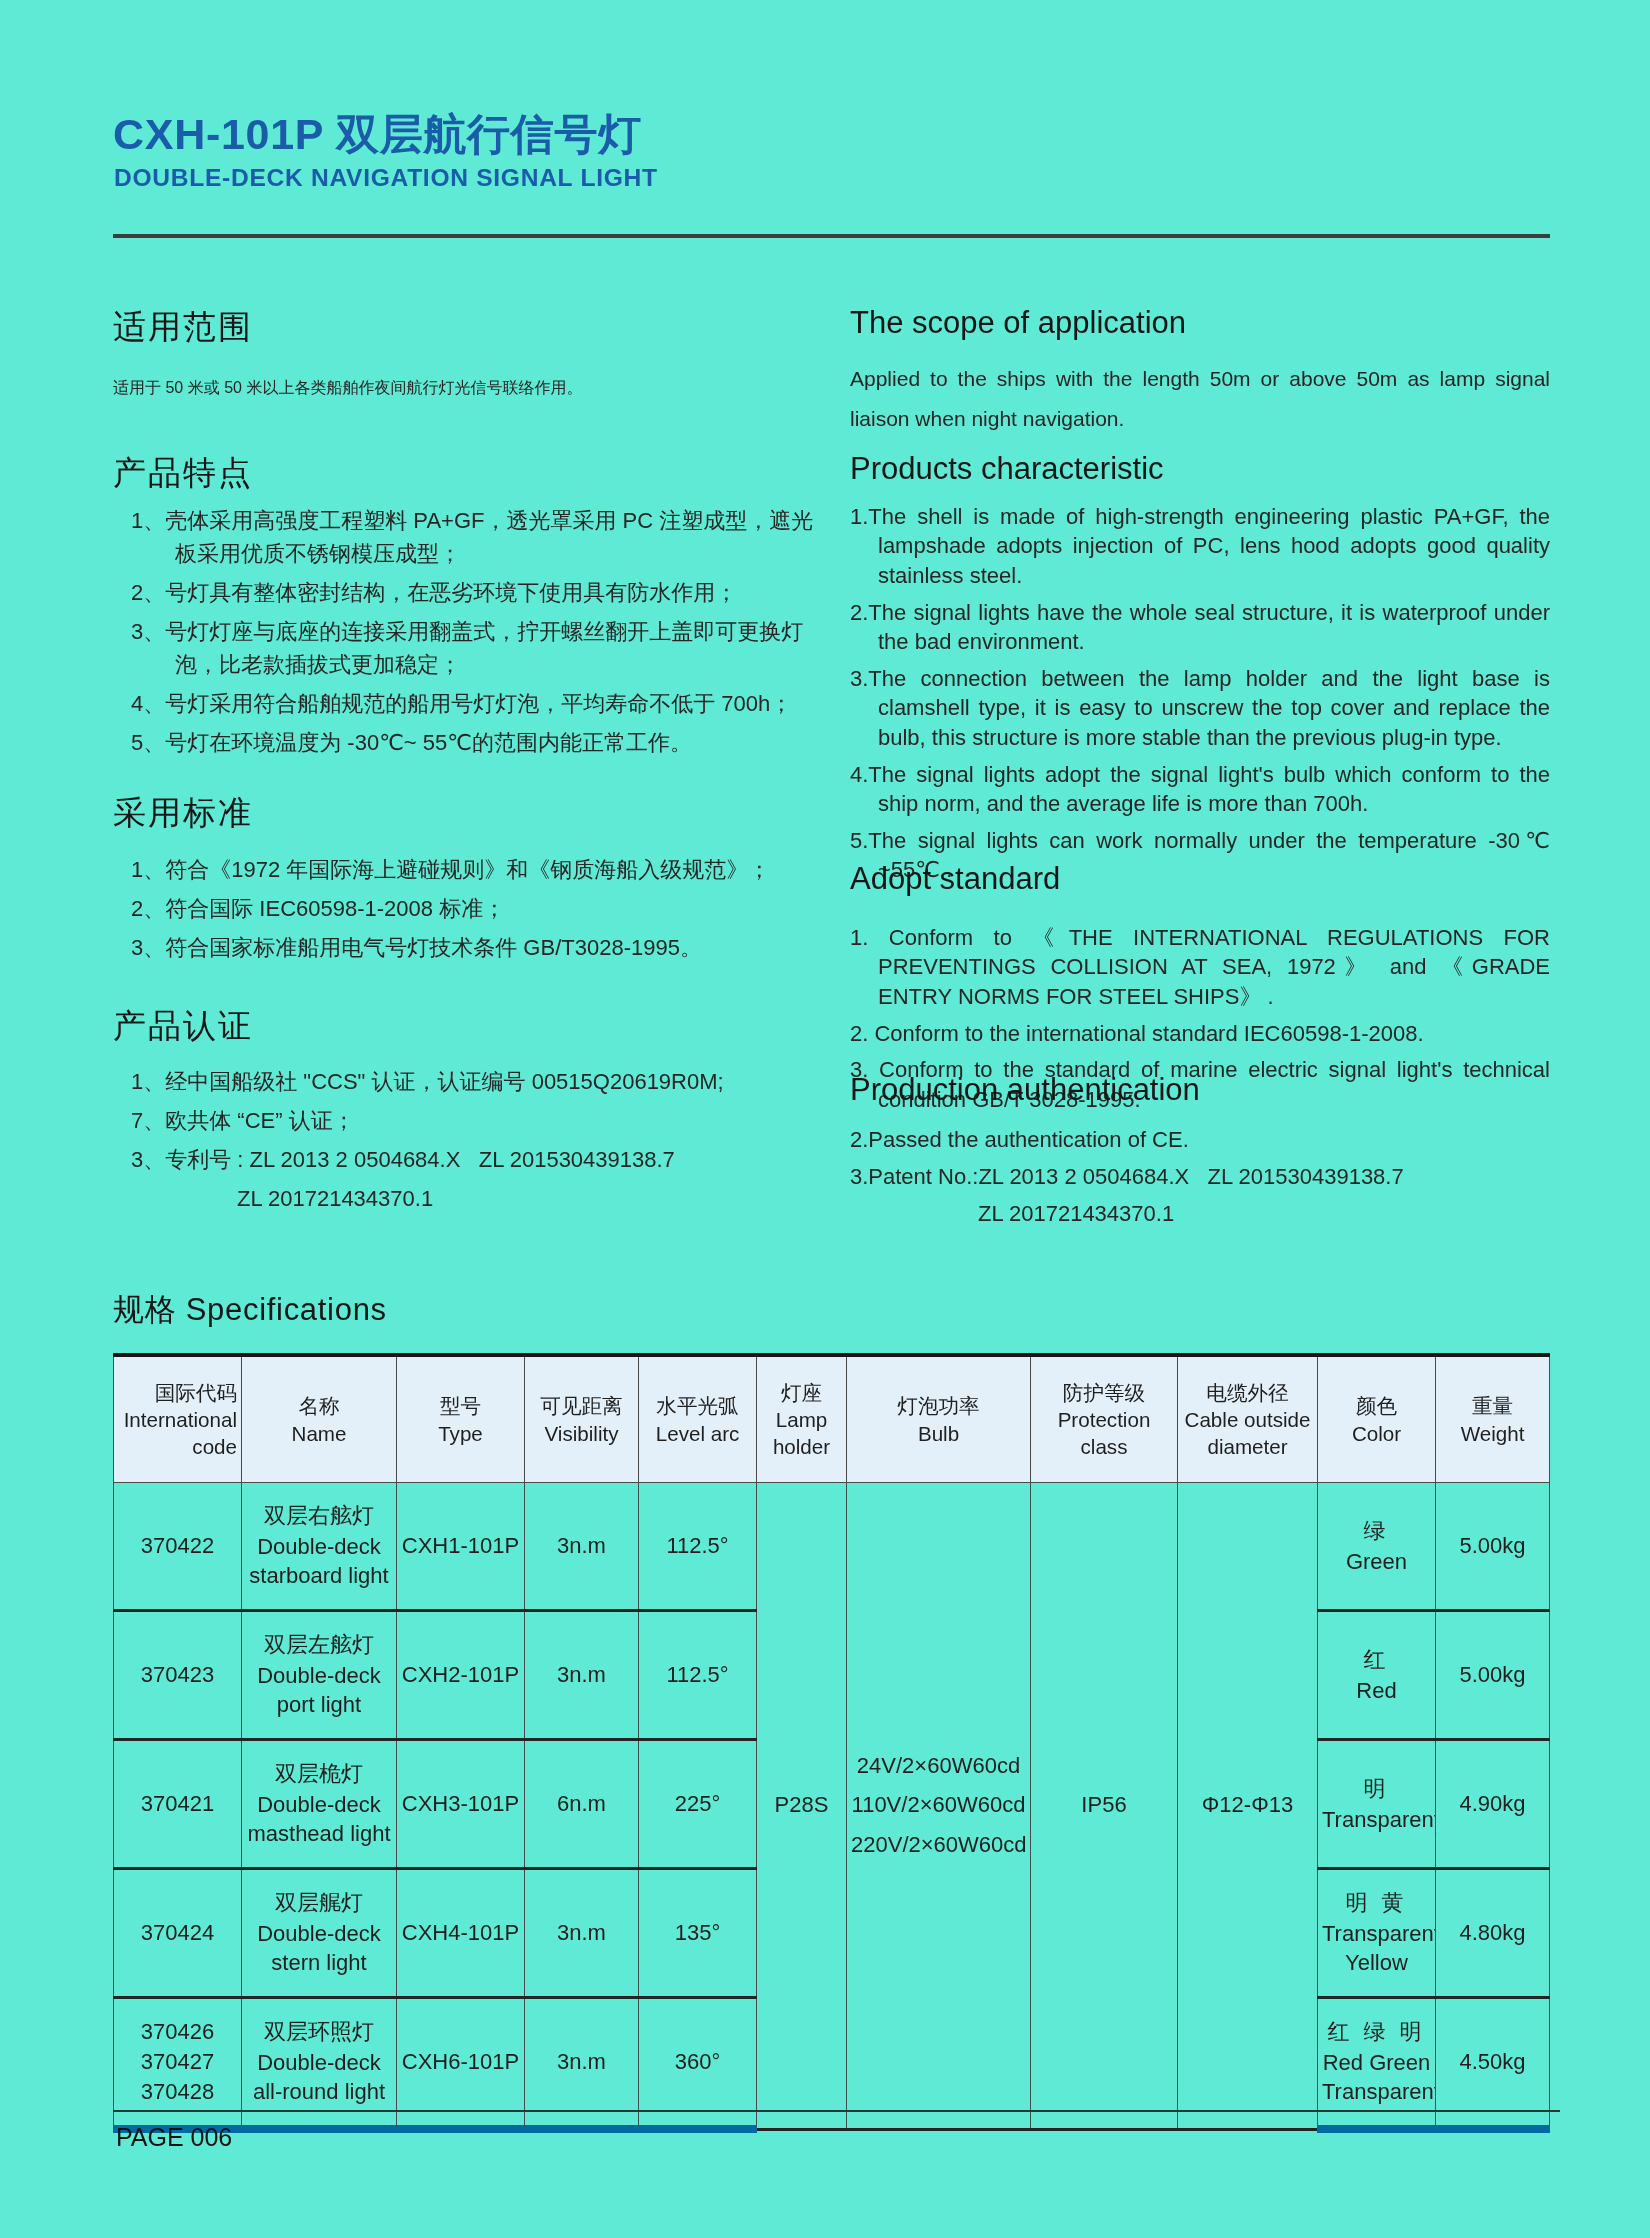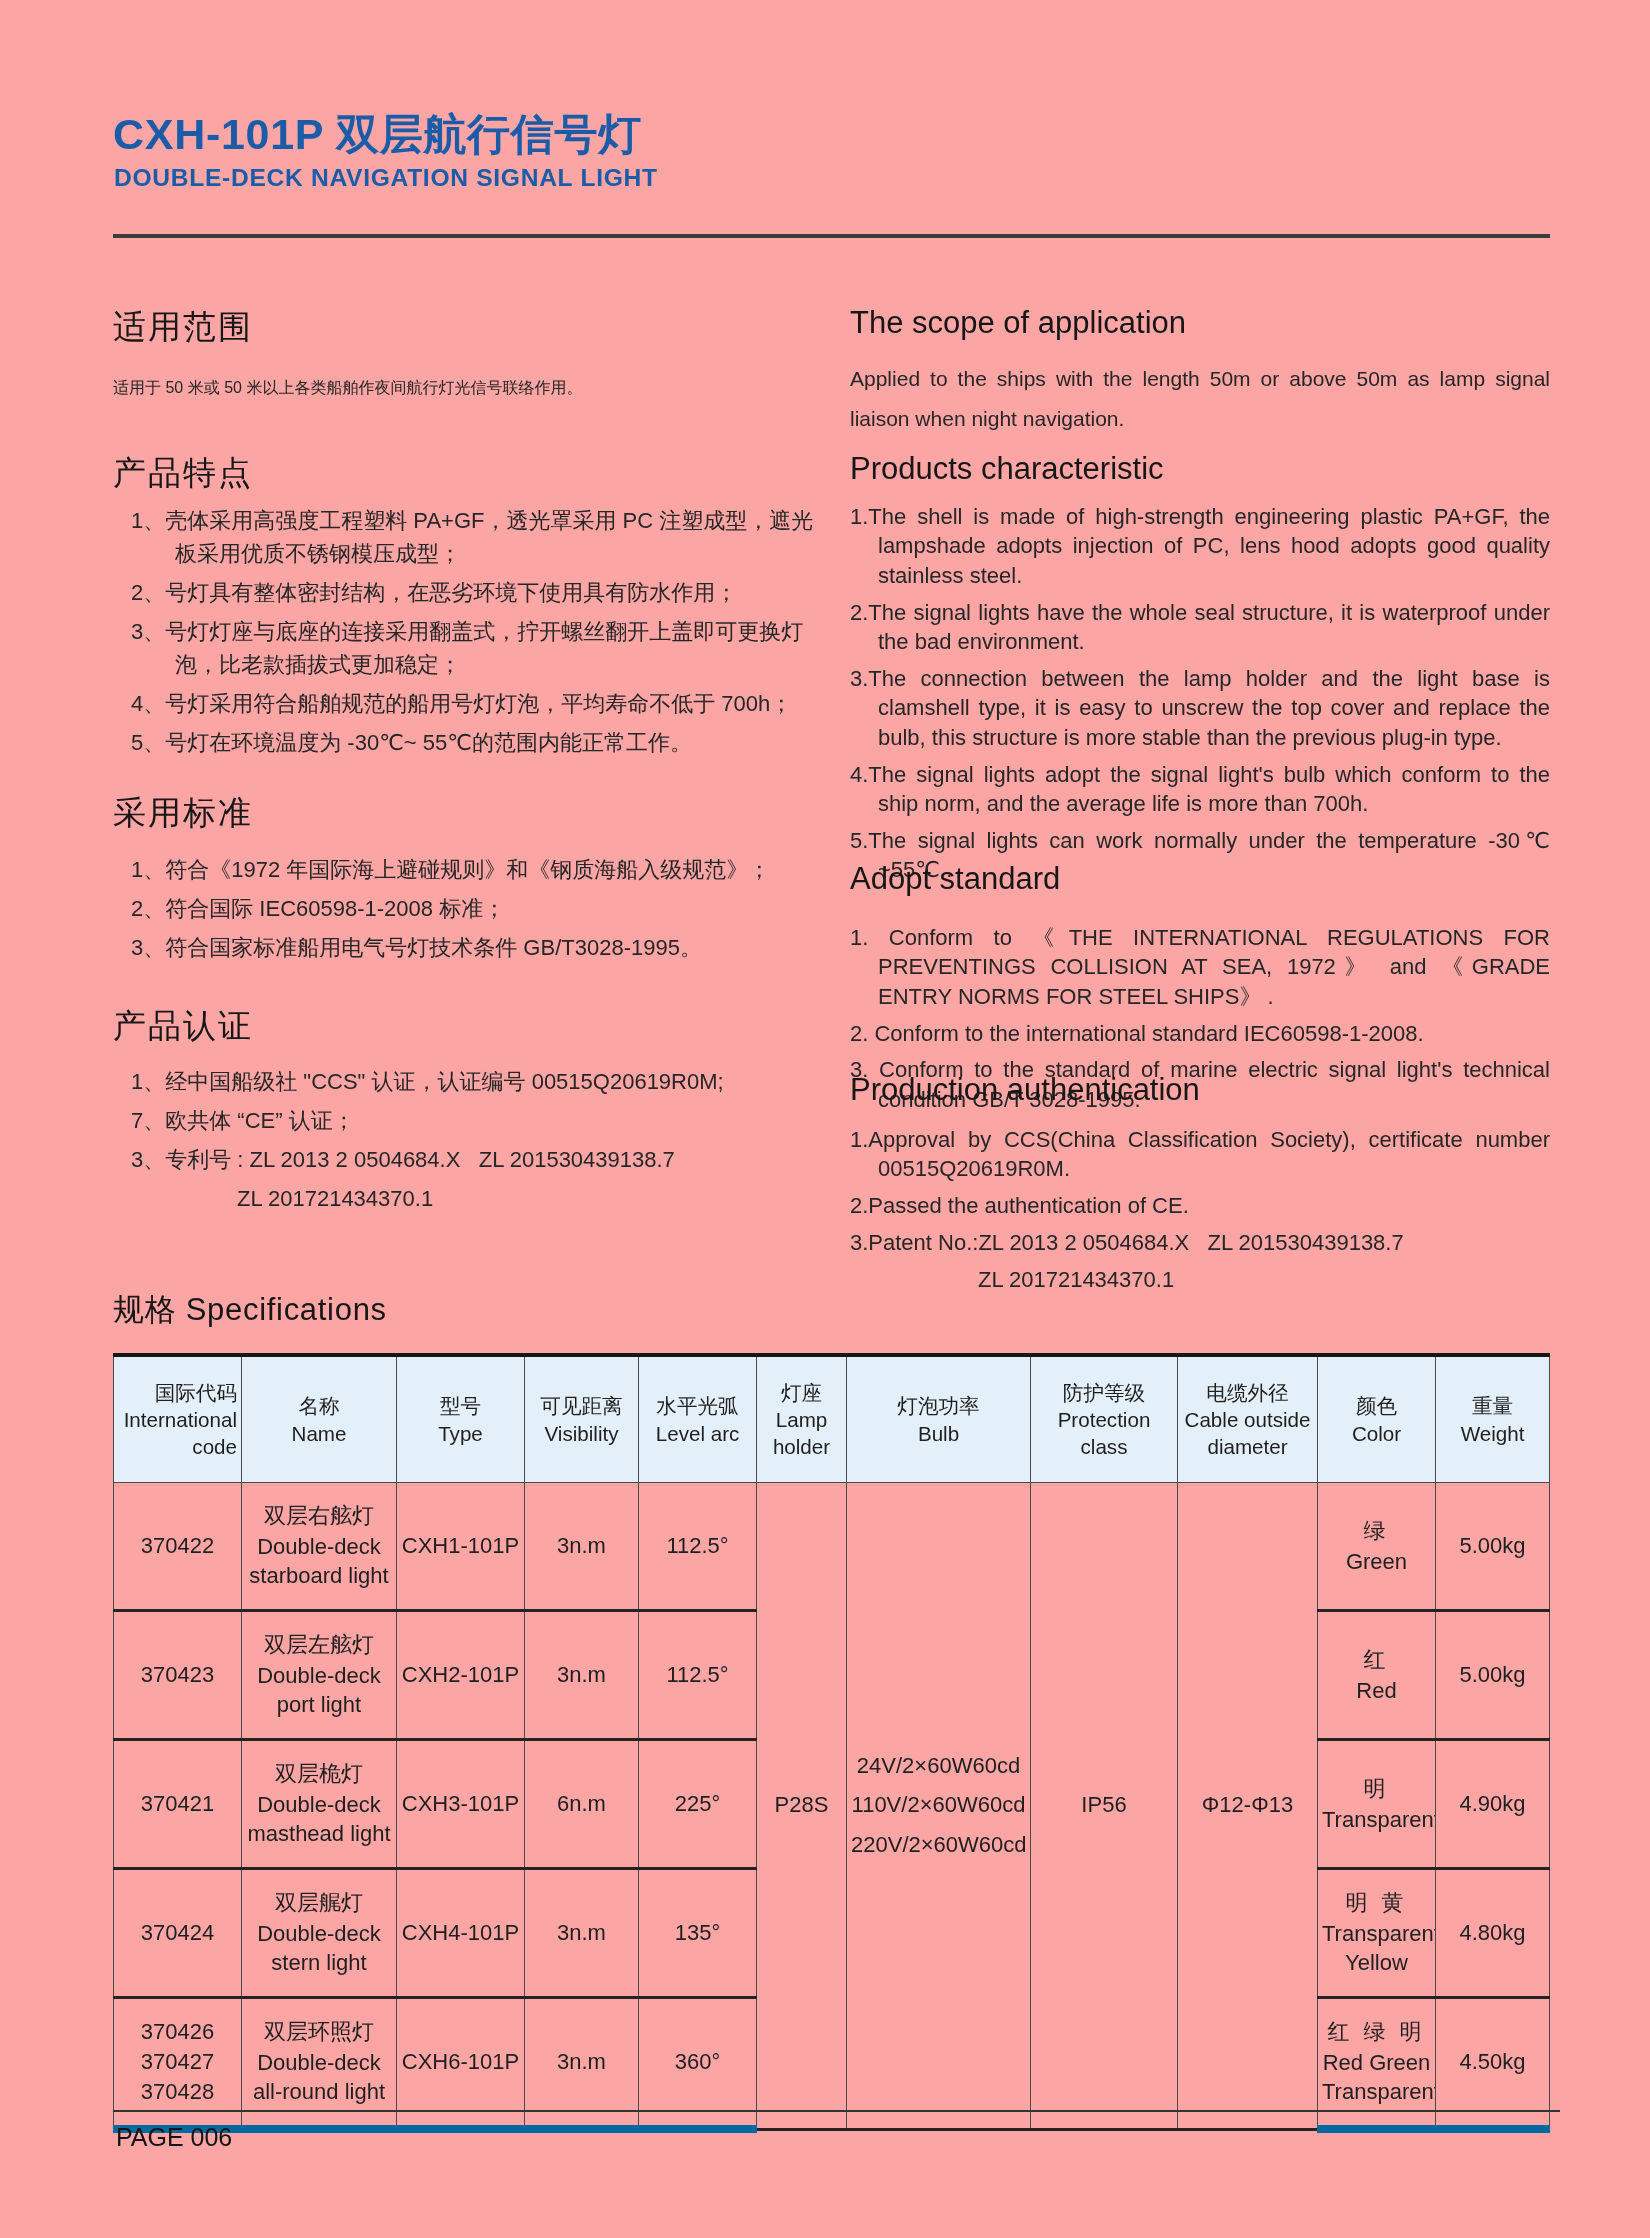--- a/index.html
+++ b/index.html
@@ -1,19 +1,19 @@
 <!DOCTYPE html>
 <html style="font-size:10.6px"><head>
 <meta charset="utf-8">
 <style>
   html,body{margin:0;padding:0;background:#9a9a9a;}
   .page{
     position:relative;
     width:1650px;height:2239px;
-    background:#fca5a5;
+    background:#5eead4;
     font-family:"Liberation Sans","DejaVu Sans",sans-serif;
     color:#1f1f1f;
     overflow:hidden;
   }
   
   .title-zh{
     position:absolute;left:113px;top:106px;
     font-size:43px;font-weight:600;color:#1b5ca9;letter-spacing:0.7px;
   }
   .title-en{
@@ -127,21 +127,20 @@
 
   <div class="col-right abs h-en" style="top:861px;">Adopt standard</div>
   <div class="col-right abs list-en" style="top:923px;">
     <div class="li">1. Conform to 《THE INTERNATIONAL REGULATIONS FOR PREVENTINGS COLLISION AT SEA, 1972》 and 《GRADE ENTRY NORMS FOR STEEL SHIPS》 .</div>
     <div class="li">2. Conform to the international standard IEC60598-1-2008.</div>
     <div class="li">3. Conform to the standard of marine electric signal light's technical condition GB/T 3028-1995.</div>
   </div>
 
   <div class="col-right abs h-en" style="top:1072px;">Production authentication</div>
   <div class="col-right abs list-en" style="top:1125px;">
-    <div class="li">1.Approval by CCS(China Classification Society), certificate number 00515Q20619R0M.</div>
     <div class="li">2.Passed the authentication of CE.</div>
     <div class="li pre">3.Patent No.:ZL 2013 2 0504684.X   ZL 201530439138.7</div>
     <div class="patent-extra-en">ZL 201721434370.1</div>
   </div>
 
   <div class="spec-heading">规格 Specifications</div>
 
   <table class="spec">
     <colgroup>
       <col style="width:128px">

